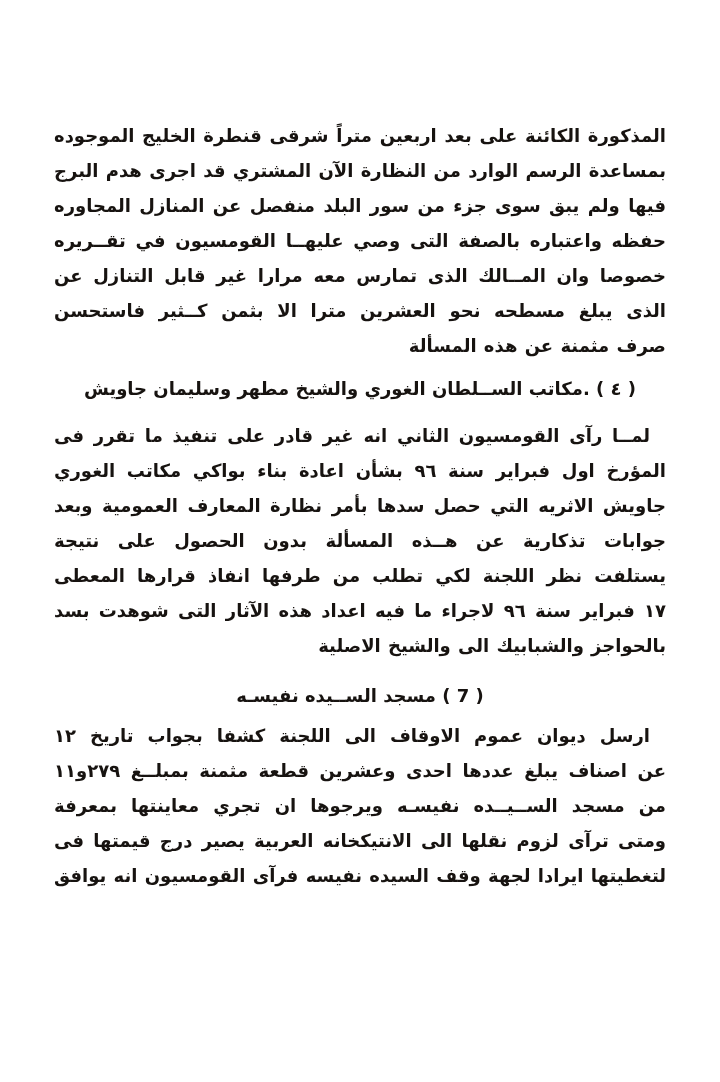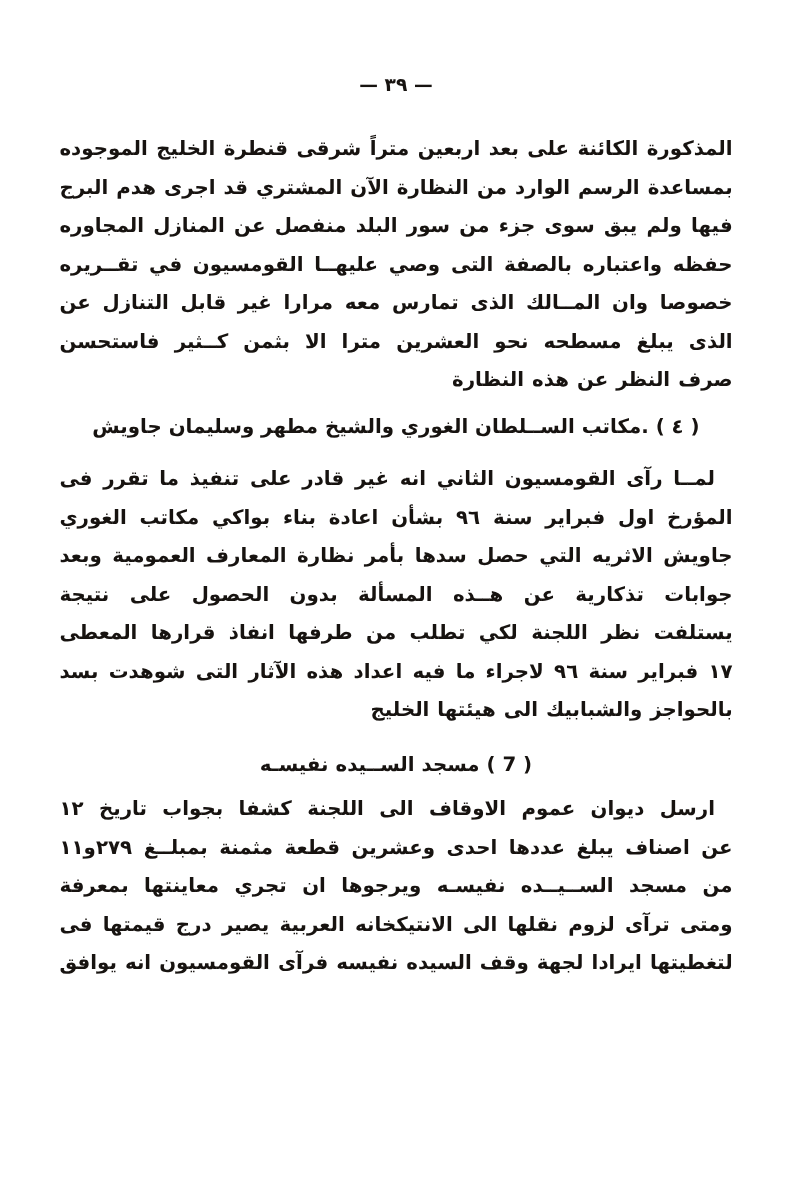--- a/index.html
+++ b/index.html
@@ -73,44 +73,43 @@
   .heading.h5 {
     margin-top: 15px;
     margin-bottom: 5px;
   }
 </style>
 </head>
 <body>
 
 <div class="page">
 
-  <div class="pagenum">— ٣٩ —</div>
 
   <div class="content">
 
     <div class="para">
       <div class="line">المذكورة الكائنة على بعد اربعين متراً شرقى قنطرة الخليج الموجوده بشارع العدوي</div>
       <div class="line">بمساعدة الرسم الوارد من النظارة الآن المشتري قد  اجرى هدم البرج الذي كان</div>
       <div class="line">فيها ولم يبق سوى جزء من سور البلد منفصل  عن المنازل المجاوره له وانه لا يمكن</div>
       <div class="line">حفظه واعتباره بالصفة التى وصي عليهــا القومسيون في تقــريره الســابق ذكــره</div>
       <div class="line">خصوصا وان المــالك الذى تمارس معه مرارا غير قابل التنازل عن هــذا الجزء</div>
       <div class="line">الذى يبلغ مسطحه نحو العشرين مترا الا بثمن كــثير  فاستحسن  القومسيون</div>
-      <div class="line short">صرف النظر عن هذه النظارة</div>
+      <div class="line short">صرف مثمنة عن هذه المسألة</div>
     </div>
 
     <div class="heading h4">( ٤ ) .مكاتب الســلطان الغوري والشيخ مطهر وسليمان جاويش</div>
 
     <div class="para">
       <div class="line indent">لمــا رآى القومسيون الثاني انه غير قادر  على تنفيذ ما تقرر فى التقرير نمرة ١٩٦</div>
       <div class="line">المؤرخ اول فبراير سنة ٩٦ بشأن اعادة بناء بواكي مكاتب الغوري والشيخ مطهر وسليمان</div>
       <div class="line">جاويش الاثريه التي حصل  سدها  بأمر نظارة المعارف العمومية وبعد ان حرر اربع</div>
       <div class="line">جوابات تذكارية عن هــذه المسألة بدون  الحصول على نتيجة فاستحسن  الآن ان</div>
       <div class="line">يستلفت نظر اللجنة لكي تطلب من طرفها انفاذ قرارها المعطى بجلستها المنعقده في</div>
       <div class="line">١٧ فبراير سنة ٩٦ لاجراء ما فيه اعداد هذه الآثار التى شوهدت بسد نوافذ بواكيها</div>
-      <div class="line short">بالحواجز والشبابيك الى هيئتها الخليج</div>
+      <div class="line short">بالحواجز والشبابيك الى والشيخ الاصلية</div>
     </div>
 
     <div class="heading h5">( 7 ) مسجد الســيده نفيسـه</div>
 
     <div class="para">
       <div class="line indent">ارسل ديوان عموم الاوقاف الى اللجنة كشفا بجواب تاريخ ١٢ أكتوبر الماضي</div>
       <div class="line">عن اصناف يبلغ عددها احدى وعشرين قطعة مثمنة بمبلــغ ٢٧٩و١١ جنيه تخلفت</div>
       <div class="line">من مسجد الســيــده نفيسـه ويرجوها ان تجري معاينتها بمعرفة حضرة الباشمهندس</div>
       <div class="line">ومتى ترآى لزوم نقلها الى  الانتيكخانه العربية يصير درج قيمتها فى ميزانية اللجنة</div>
       <div class="line">لتغطيتها ايرادا لجهة وقف السيده نفيسه فرآى القومسيون  انه يوافق الرد على ديوان</div>

